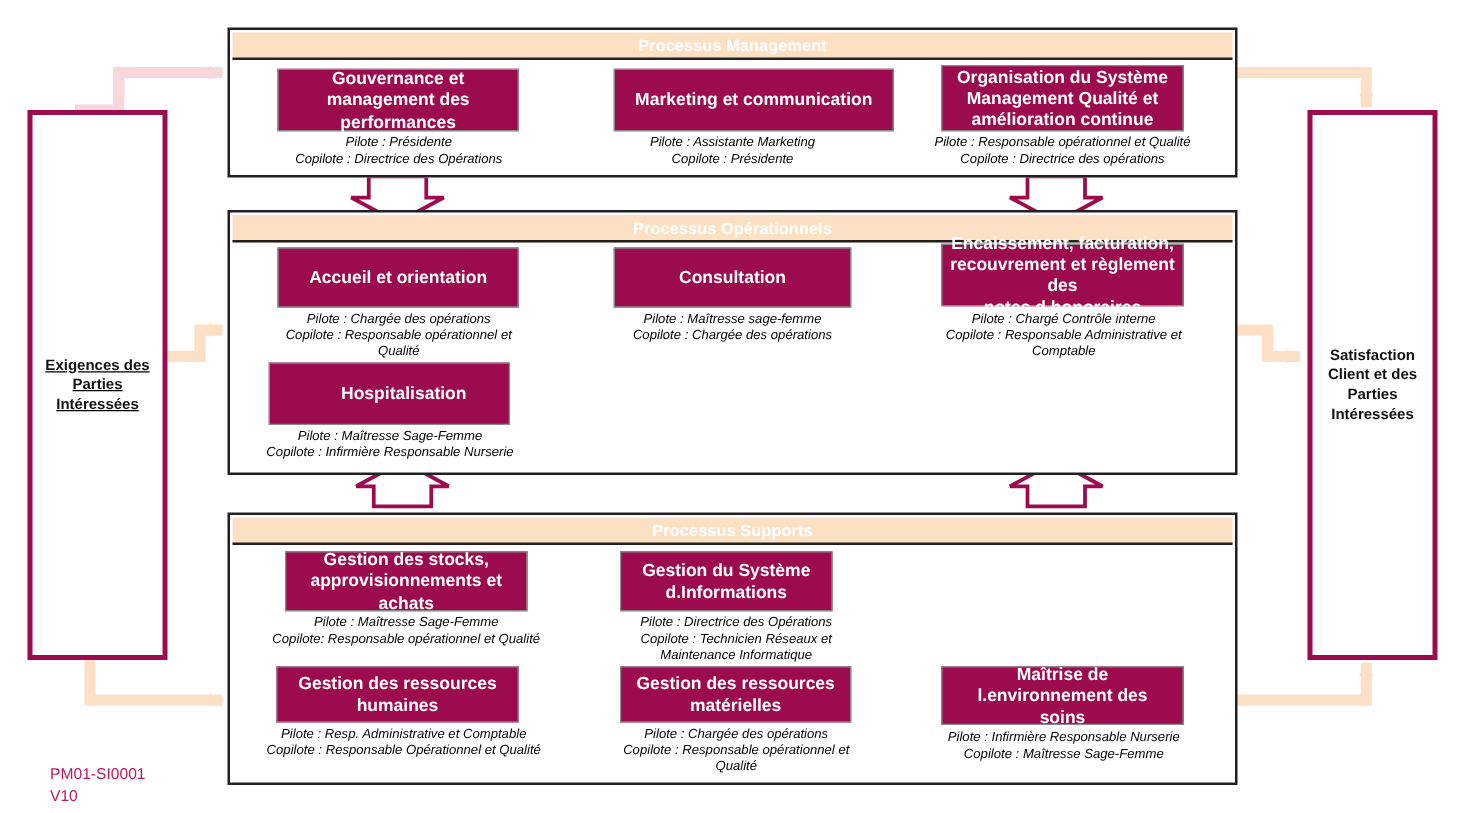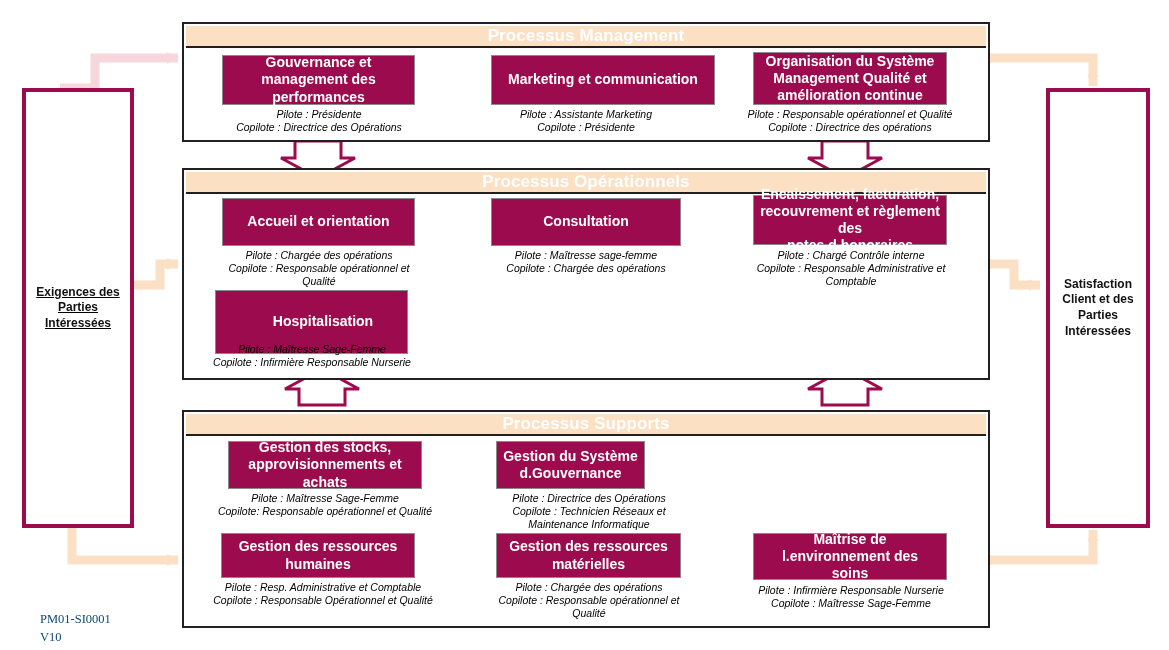--- a/index.html
+++ b/index.html
@@ -7,43 +7,43 @@
        font-family:"Liberation Sans","DejaVu Sans",sans-serif;}
   #stage{position:absolute;left:0;top:0;width:1169px;height:650px;}
 
   
   #wires{position:absolute;left:0;top:0;width:1169px;height:650px;}
 
   
   .panel{position:absolute;background:#ffffff;border:2px solid #231f20;box-sizing:border-box;}
   .panel-hd{position:absolute;left:2px;right:2px;top:2px;height:22px;
             background:#fce0c4;border-bottom:2px solid #231f20;box-sizing:border-box;
-            color:#ffffff;font-size:17px;font-weight:bold;
+            color:#ffffff;font-size:13px;font-weight:bold;
             display:flex;align-items:center;justify-content:center;letter-spacing:.1px;}
 
   
   .pbox{position:absolute;background:#9c0b4e;border:1px solid #8a8a8a;box-sizing:border-box;
         color:#ffffff;font-size:14px;font-weight:bold;line-height:1.22;
         display:flex;align-items:center;justify-content:center;text-align:center;padding:2px 5px;}
   .pbox span{display:block;}
 
   
   .cap{position:absolute;font-size:10.5px;font-style:italic;color:#000000;
        text-align:center;line-height:1.24;}
   .cap span{display:block;}
 
   
   .side{position:absolute;background:#ffffff;border:4px solid #9c0b4e;box-sizing:border-box;
         display:flex;align-items:center;justify-content:center;}
   .side .sl{font-size:12px;font-weight:bold;color:#111111;text-align:center;line-height:1.3;}
   .side .sl span{display:block;}
 
   
-  .doccode{position:absolute;font-size:12.5px;color:#0c4a6e;line-height:1.45;
-           font-family:Liberation Serif, serif;}
+  .doccode{position:absolute;font-size:12.5px;color:#be185d;line-height:1.45;
+           font-family:Liberation Sans, sans-serif;}
   .doccode span{display:block;}
 </style>
 </head>
 <body>
 
 <div id="stage">
 
   <svg id="wires" viewBox="0 0 1169 650" xmlns="http://www.w3.org/2000/svg">
     <defs>
       <marker id="ahBlack" markerWidth="9" markerHeight="9" refX="8" refY="4.5" orient="auto" markerUnits="userSpaceOnUse">
@@ -219,21 +219,21 @@
       <span>Encaissement, facturation,</span>
       <span>recouvrement et règlement des</span>
       <span>notes d.honoraires</span>
     </span>
   </div>
   <div class="cap" style="left:742px;top:249px;width:218px;">
     <span>Pilote : Chargé Contrôle interne</span>
     <span>Copilote : Responsable Administrative et Comptable</span>
   </div>
 
-  <div class="pbox" style="left:215px;top:290px;width:193px;height:64px;padding-left:28px;">
+  <div class="pbox" style="left:215px;top:290px;width:193px;height:50px;padding-left:28px;">
     <span>
       <span>Hospitalisation</span>
     </span>
   </div>
   <div class="cap" style="left:212px;top:343px;width:200px;">
     <span>Pilote : Maîtresse Sage-Femme</span>
     <span>Copilote : Infirmière Responsable Nurserie</span>
   </div>
 
   <div class="panel" style="left:182px;top:410px;width:808px;height:218px;">
@@ -246,24 +246,24 @@
     <span>
       <span>Gestion des stocks,</span>
       <span>approvisionnements et achats</span>
     </span>
   </div>
   <div class="cap" style="left:214px;top:492px;width:222px;">
     <span>Pilote : Maîtresse Sage-Femme</span>
     <span>Copilote: Responsable opérationnel et Qualité</span>
   </div>
 
-  <div class="pbox" style="left:496px;top:441px;width:149px;height:48px;">
+  <div class="pbox" style="left:496px;top:441px;width:170px;height:48px;">
     <span>
       <span>Gestion du Système</span>
-      <span>d.Gouvernance</span>
+      <span>d.Informations</span>
     </span>
   </div>
   <div class="cap" style="left:489px;top:492px;width:200px;">
     <span>Pilote : Directrice des Opérations</span>
     <span>Copilote : Technicien Réseaux et Maintenance Informatique</span>
   </div>
 
   <div class="pbox" style="left:221px;top:533px;width:194px;height:45px;">
     <span>
       <span>Gestion des ressources</span>

